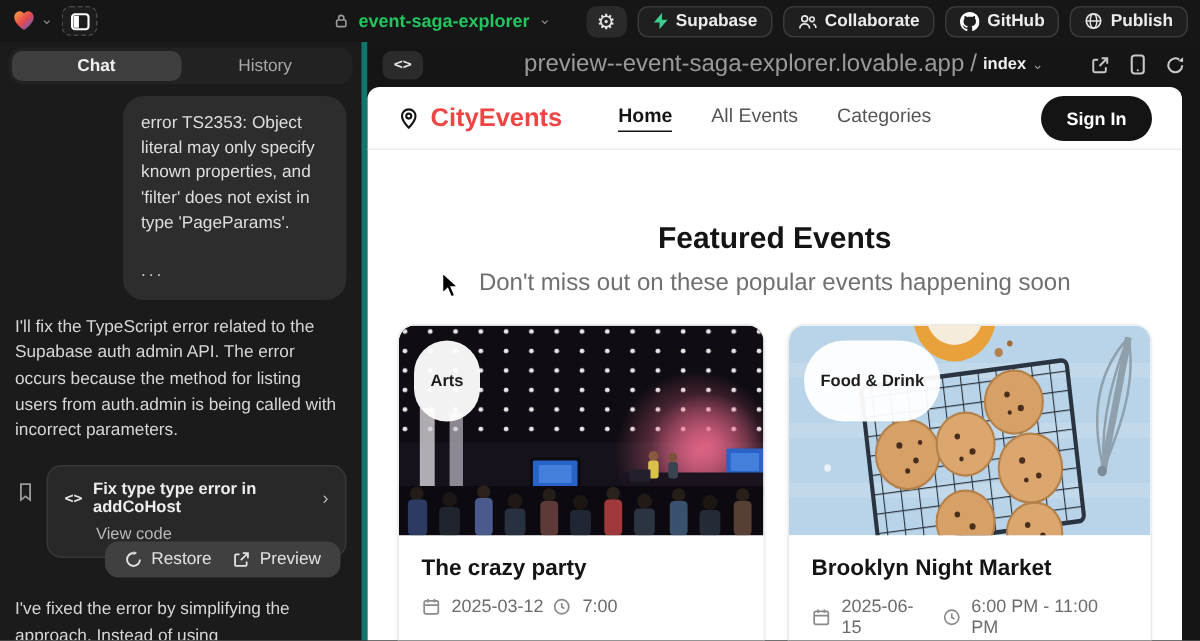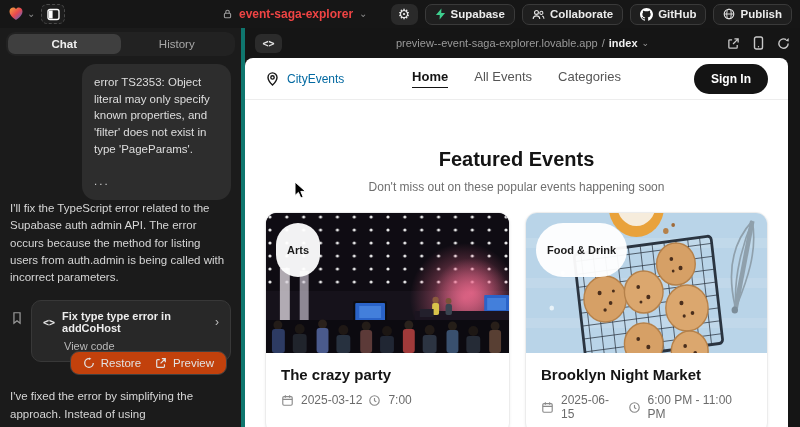--- a/index.html
+++ b/index.html
@@ -10,21 +10,21 @@
   
   .topbar { height:28px; background:#161616; display:flex; align-items:center;
     padding:0 8px; position:relative; flex:0 0 28px; }
   .tb-left { display:flex; align-items:center; gap:6px; }
   .logo-btn { display:flex; align-items:center; gap:3px; cursor:pointer; }
   .chev { color:#8a8a8a; font-size:10px; line-height:1; }
   .panel-btn { width:24px; height:20px; border:1px dashed #4a4a4a; border-radius:6px;
     display:flex; align-items:center; justify-content:center; background:#1d1d1d; }
   .tb-center { position:absolute; left:222px; top:0; height:28px; display:flex;
     align-items:center; gap:6px; }
-  .proj-name { color:#ef4444; font-size:12px; font-weight:600; }
+  .proj-name { color:#22c55e; font-size:12px; font-weight:600; }
   .tb-right { margin-left:auto; display:flex; align-items:center; gap:7px; }
   .tb-btn { height:21px; display:flex; align-items:center; gap:5px; padding:0 9px;
     background:#1f1f1f; border:1px solid #3a3a3a; border-radius:7px; color:#ececec;
     font-size:11.5px; font-weight:600; cursor:pointer; white-space:nowrap; }
   .gear-btn { width:27px; height:21px; border-radius:7px; background:#2a2a2a;
     display:flex; align-items:center; justify-content:center; color:#e8e8e8;
     font-size:14px; cursor:pointer; border:none; }
 
   
   .main { flex:1; display:flex; min-height:0; }
@@ -38,70 +38,70 @@
     color:#a8a8a8; cursor:pointer; }
   .tab.active { background:#3f3f3f; color:#f0f0f0; font-weight:600; }
   .chat { flex:1; padding:6px 10px 0 10px; overflow:hidden; }
   .bubble { margin-left:auto; width:149px; background:#2d2d2d; border-radius:14px;
     padding:10px 12px; color:#dedede; font-size:11.5px; line-height:1.45; }
   .bubble .dots { margin-top:16px; letter-spacing:2px; color:#cfcfcf; }
   .assist-head { margin-top:18px; display:flex; align-items:center; gap:7px; }
   .assist-name { color:#f0f0f0; font-size:12px; font-weight:600; }
   .assist-menu { margin-left:auto; color:#8d8d8d; font-size:13px; letter-spacing:1px;
     cursor:pointer; }
-  .msg { color:#d6d6d6; font-size:11.5px; line-height:1.5; }
+  .msg { margin-top:10px; color:#d6d6d6; font-size:11.5px; line-height:1.5; }
   .fix-row { margin-top:14px; display:flex; gap:7px; position:relative; }
   .bookmark { margin-top:10px; color:#9a9a9a; flex:0 0 auto; }
   .fix-card { flex:1; background:#282828; border:1px solid #383838; border-radius:10px;
     padding:9px 11px; cursor:pointer; }
   .fix-title-row { display:flex; align-items:center; gap:7px; }
   .code-glyph { font-family:"DejaVu Sans Mono", monospace; font-size:10px; font-weight:bold;
     color:#e8e8e8; }
   .fix-title { color:#ededed; font-size:11px; font-weight:600; flex:1; }
   .fix-chev { color:#bdbdbd; font-size:12px; }
   .view-code { margin-top:6px; margin-left:21px; color:#b9b9b9; font-size:11px; }
   .float-toolbar { position:absolute; right:4px; bottom:-13px; display:flex; align-items:flex-end;
-    gap:14px; background:#c2410c; border:1px solid #404040; border-radius:9px;
+    gap:14px; background:#404040; border:1px solid #404040; border-radius:9px;
     padding:5px 12px; z-index:3; }
   .ft-item { display:flex; align-items:center; gap:6px; color:#e2e2e2; font-size:11.5px;
     cursor:pointer; white-space:nowrap; }
   .msg.last { margin-top:26px; }
 
   
   .preview { flex:1; background:#151515; display:flex; flex-direction:column; min-width:0; }
   .ptb { height:30px; flex:0 0 30px; display:flex; align-items:center; padding:0 10px;
     position:relative; }
   .code-toggle { width:27px; height:19px; background:#2b2b2b; border-radius:6px; border:none;
     color:#d0d0d0; display:flex; align-items:center; justify-content:center; cursor:pointer; }
   .url-box { position:absolute; left:0; right:0; top:0; height:30px; display:flex;
     align-items:center; justify-content:center; gap:4px; pointer-events:none; }
-  .url-host { color:#9a9a9a; font-size:11px; }
+  .url-host { color:#9a9a9a; font-size:16px; }
   .url-page { color:#f0f0f0; font-size:11px; font-weight:600; }
   .url-chev { color:#9a9a9a; font-size:9px; }
   .ptb-right { margin-left:auto; display:flex; align-items:center; gap:13px; color:#c8c8c8; }
   .ptb-icon { cursor:pointer; display:flex; }
 
   
   .site { flex:1; width:calc(100% - 12px); background:#ffffff; border-radius:8px 8px 0 0;
     overflow:hidden; display:flex; flex-direction:column; }
   .site-header { height:42px; flex:0 0 42px; border-bottom:1px solid #ededed; display:flex;
     align-items:center; padding:0 20px; }
-  .brand { display:flex; align-items:center; gap:7px; font-size:12px; font-weight:400;
-    color:#0369a1; }
+  .brand { display:flex; align-items:center; gap:7px; font-size:17px; font-weight:700;
+    color:#ef4444; }
   .site-nav { position:absolute; left:0; right:0; display:flex; justify-content:center;
     gap:26px; pointer-events:none; }
   .site-header { position:relative; }
   .nav-link { font-size:13px; color:#555; cursor:pointer; pointer-events:auto; }
   .nav-link.active { color:#141414; font-weight:700; border-bottom:1.5px solid #141414;
     padding-bottom:3px; }
   .signin { margin-left:auto; background:#141414; color:#fff; border:none; border-radius:999px;
     padding:8px 17px; font-size:12px; font-weight:600; cursor:pointer; z-index:2; }
   .hero { text-align:center; padding-top:48px; }
   .hero h1 { font-size:20px; font-weight:700; color:#141414; }
-  .hero p { margin-top:9px; font-size:12px; color:#6f6f6f; }
+  .hero p { margin-top:9px; font-size:16px; color:#6f6f6f; }
   .cards { margin-top:18px; padding:0 20px; display:grid; grid-template-columns:245px 1fr;
     gap:15px; }
   .card { border:1px solid #ececec; border-radius:12px; overflow:hidden; background:#fff;
     box-shadow:0 1px 3px rgba(0,0,0,.06); cursor:pointer; }
   .card-img { height:140px; position:relative; overflow:hidden; }
   .card-img svg { display:block; width:100%; height:140px; }
   .badge { position:absolute; top:10px; left:10px; background:rgba(255,255,255,.95);
     color:#1c1c1c; font-size:11px; font-weight:700; padding:21px 11px; border-radius:999px; }
   .card-body { padding:13px 15px; }
   .card-title { font-size:15px; font-weight:700; color:#141414; }

